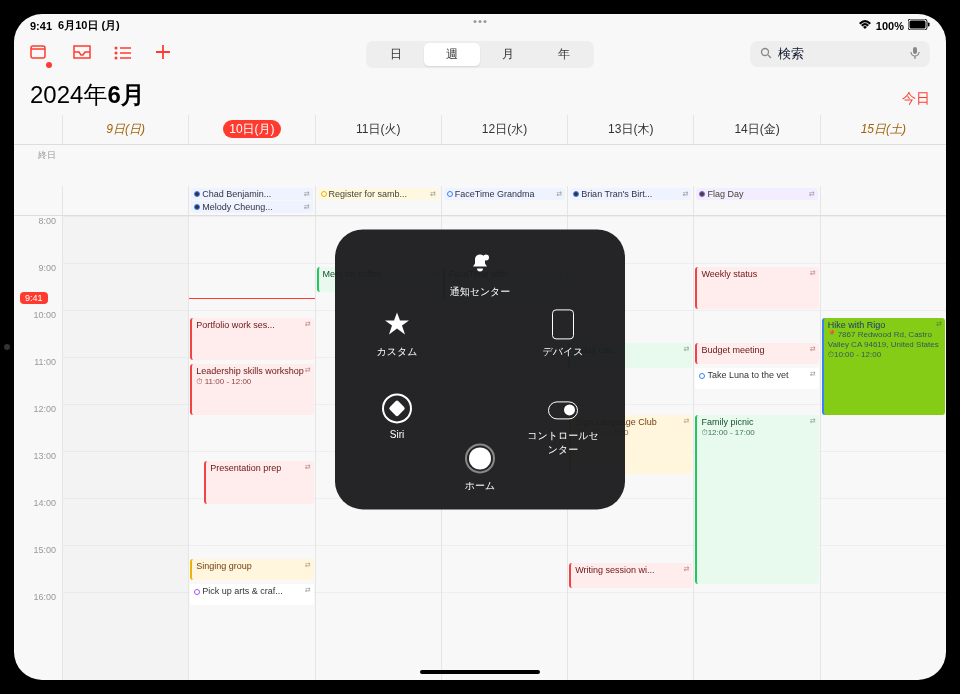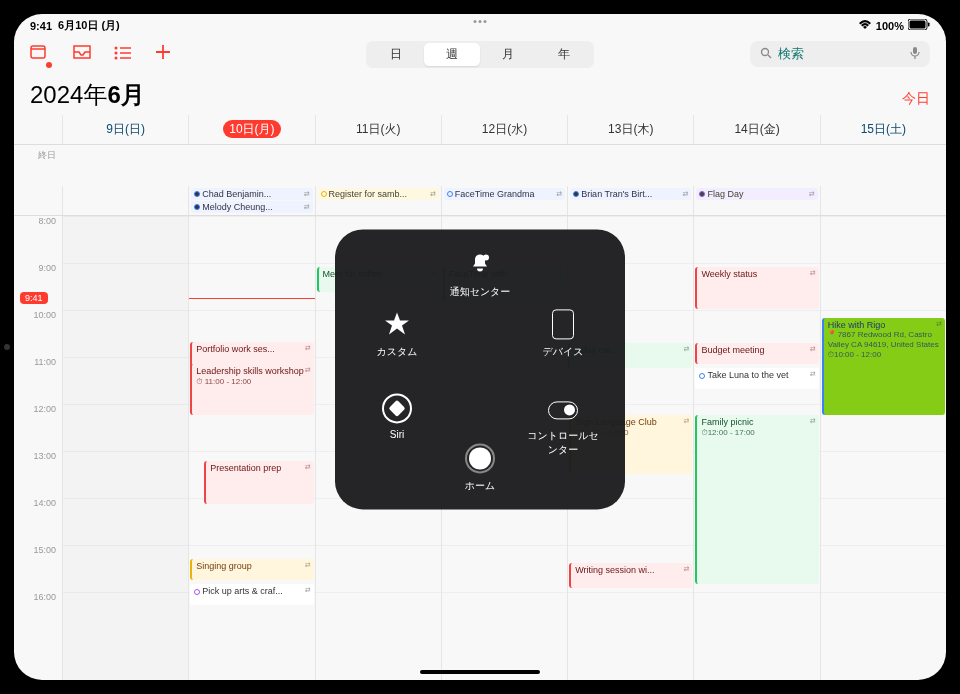--- a/index.html
+++ b/index.html
@@ -14,39 +14,39 @@
 .status-dots { position: absolute; left: 50%; transform: translateX(-50%); top: 6px; display: flex; gap: 2px; }
 .status-dots span { width: 3px; height: 3px; background: #999; border-radius: 50%; }
 
 .toolbar { display: flex; align-items: center; padding: 6px 16px; position: relative; }
 .toolbar-left { display: flex; gap: 22px; align-items: center; }
 .toolbar-icon { color: #ff3b30; font-size: 18px; position: relative; }
 .badge-dot { position: absolute; bottom: -2px; right: -2px; width: 6px; height: 6px; background: #ff3b30; border-radius: 50%; }
 .segmented { position: absolute; left: 50%; transform: translateX(-50%); display: flex; background: #eee; border-radius: 7px; padding: 2px; }
 .segmented-item { padding: 3px 22px; font-size: 12px; color: #333; border-radius: 5px; }
 .segmented-item.active { background: #fff; box-shadow: 0 1px 2px rgba(0,0,0,0.1); }
-.search-box { margin-left: auto; background: #eee; border-radius: 8px; padding: 4px 10px; display: flex; align-items: center; gap: 6px; width: 180px; color: #0f766e; font-size: 13px; }
+.search-box { margin-left: auto; background: #eee; border-radius: 8px; padding: 4px 10px; display: flex; align-items: center; gap: 6px; width: 180px; color: #0f172a; font-size: 13px; }
 
 .month-row { display: flex; justify-content: space-between; align-items: baseline; padding: 6px 16px 4px; }
 .month-title { font-size: 24px; font-weight: 400; }
 .month-title b { font-weight: 700; }
 .today-link { color: #ff3b30; font-size: 14px; margin-left: 33px; }
 
 .grid { position: relative; height: 540px; display: flex; }
 .time-col { width: 48px; flex-shrink: 0; }
 .time-label { height: 47px; font-size: 9px; color: #999; text-align: right; padding-right: 6px; display: flex; align-items: flex-start; justify-content: flex-end; padding-top: 0; }
 .day-cols { flex: 1; display: flex; position: relative; }
 .day-col { flex: 1; border-left: 1px solid #e5e5e5; position: relative; }
 .day-col.past { background: rgba(0,0,0,0.02); }
 
 .day-header-row { display: flex; border-bottom: 1px solid #ddd; }
 .day-header-spacer { width: 48px; }
 .day-headers { flex: 1; display: flex; }
 .day-header { flex: 1; text-align: center; font-size: 12px; padding: 6px 0; color: #333; border-left: 1px solid #e5e5e5; }
-.day-header.weekend { color: #0c4a6e; }
+.day-header.weekend { color: #a16207; font-style: italic; }
 .day-header.today .daynum { background: #ff3b30; color: #fff; border-radius: 10px; padding: 2px 6px; }
 
 .allday-row { display: flex; border-bottom: 1px solid #ddd; min-height: 34px; }
 .allday-label { width: 48px; font-size: 9px; color: #999; text-align: right; padding: 4px 6px 0 0; }
 .allday-cells { flex: 1; display: flex; margin-top: 41px; }
 .allday-cell { flex: 1; border-left: 1px solid #e5e5e5; padding: 2px; display: flex; flex-direction: column; gap: 1px; }
 .allday-event { font-size: 9px; padding: 1px 3px; border-radius: 3px; white-space: nowrap; overflow: hidden; text-overflow: ellipsis; display: flex; align-items: center; gap: 2px; }
 .allday-event .dot { width: 6px; height: 6px; border-radius: 50%; border: 1.5px solid; flex-shrink: 0; }
 .allday-event .sync { margin-left: auto; font-size: 7px; color: #999; }
 .ad-blue { background: #eef3ff; color: #334; }
@@ -273,21 +273,21 @@
             <div class="hour-line" style="top: 94px;"></div>
             <div class="hour-line" style="top: 141px;"></div>
             <div class="hour-line" style="top: 188px;"></div>
             <div class="hour-line" style="top: 235px;"></div>
             <div class="hour-line" style="top: 282px;"></div>
             <div class="hour-line" style="top: 329px;"></div>
             <div class="hour-line" style="top: 376px;"></div>
           </div>
       <div class="day-col past"></div>
           <div class="day-col">
-            <div class="event ev-red" style="top: 101.52px; height: 42.3px; left: 1px; right: 1px; margin-top: 24px;"><span class="etitle">Portfolio work ses...</span><span class="sync">⇄</span></div>
+            <div class="event ev-red" style="top: 101.52px; height: 42.3px; left: 1px; right: 1px;"><span class="etitle">Portfolio work ses...</span><span class="sync">⇄</span></div>
             <div class="event ev-red" style="top: 148.05px; height: 50.76px; left: 1px; right: 1px;"><span class="etitle">Leadership skills workshop</span><div class="etime">⏱ 11:00 - 12:00</div><span class="sync">⇄</span></div>
             <div class="event ev-red" style="top: 245.34px; height: 42.3px; left: 15px; right: 1px;"><span class="etitle">Presentation prep</span><span class="sync">⇄</span></div>
             <div class="event ev-yellow" style="top: 342.63px; height: 21.15px; left: 1px; right: 1px;"><span class="etitle">Singing group</span><span class="sync">⇄</span></div>
             <div class="event ev-white" style="top: 368.01px; height: 21.15px; left: 1px; right: 1px;"><span class="dot" style="border-color:#a855f7"></span><span class="etitle">Pick up arts &amp; craf...</span><span class="sync">⇄</span></div>
             <div class="now-line" style="top: 82.485px; left: 0px; right: 0px;"></div>
           </div>
           <div class="day-col">
             <div class="event ev-green" style="top: 50.76px; height: 25.38px; left: 1px; right: 1px;"><span class="etitle">Meet for coffee</span><span class="sync">⇄</span></div>
           </div>
           <div class="day-col">

